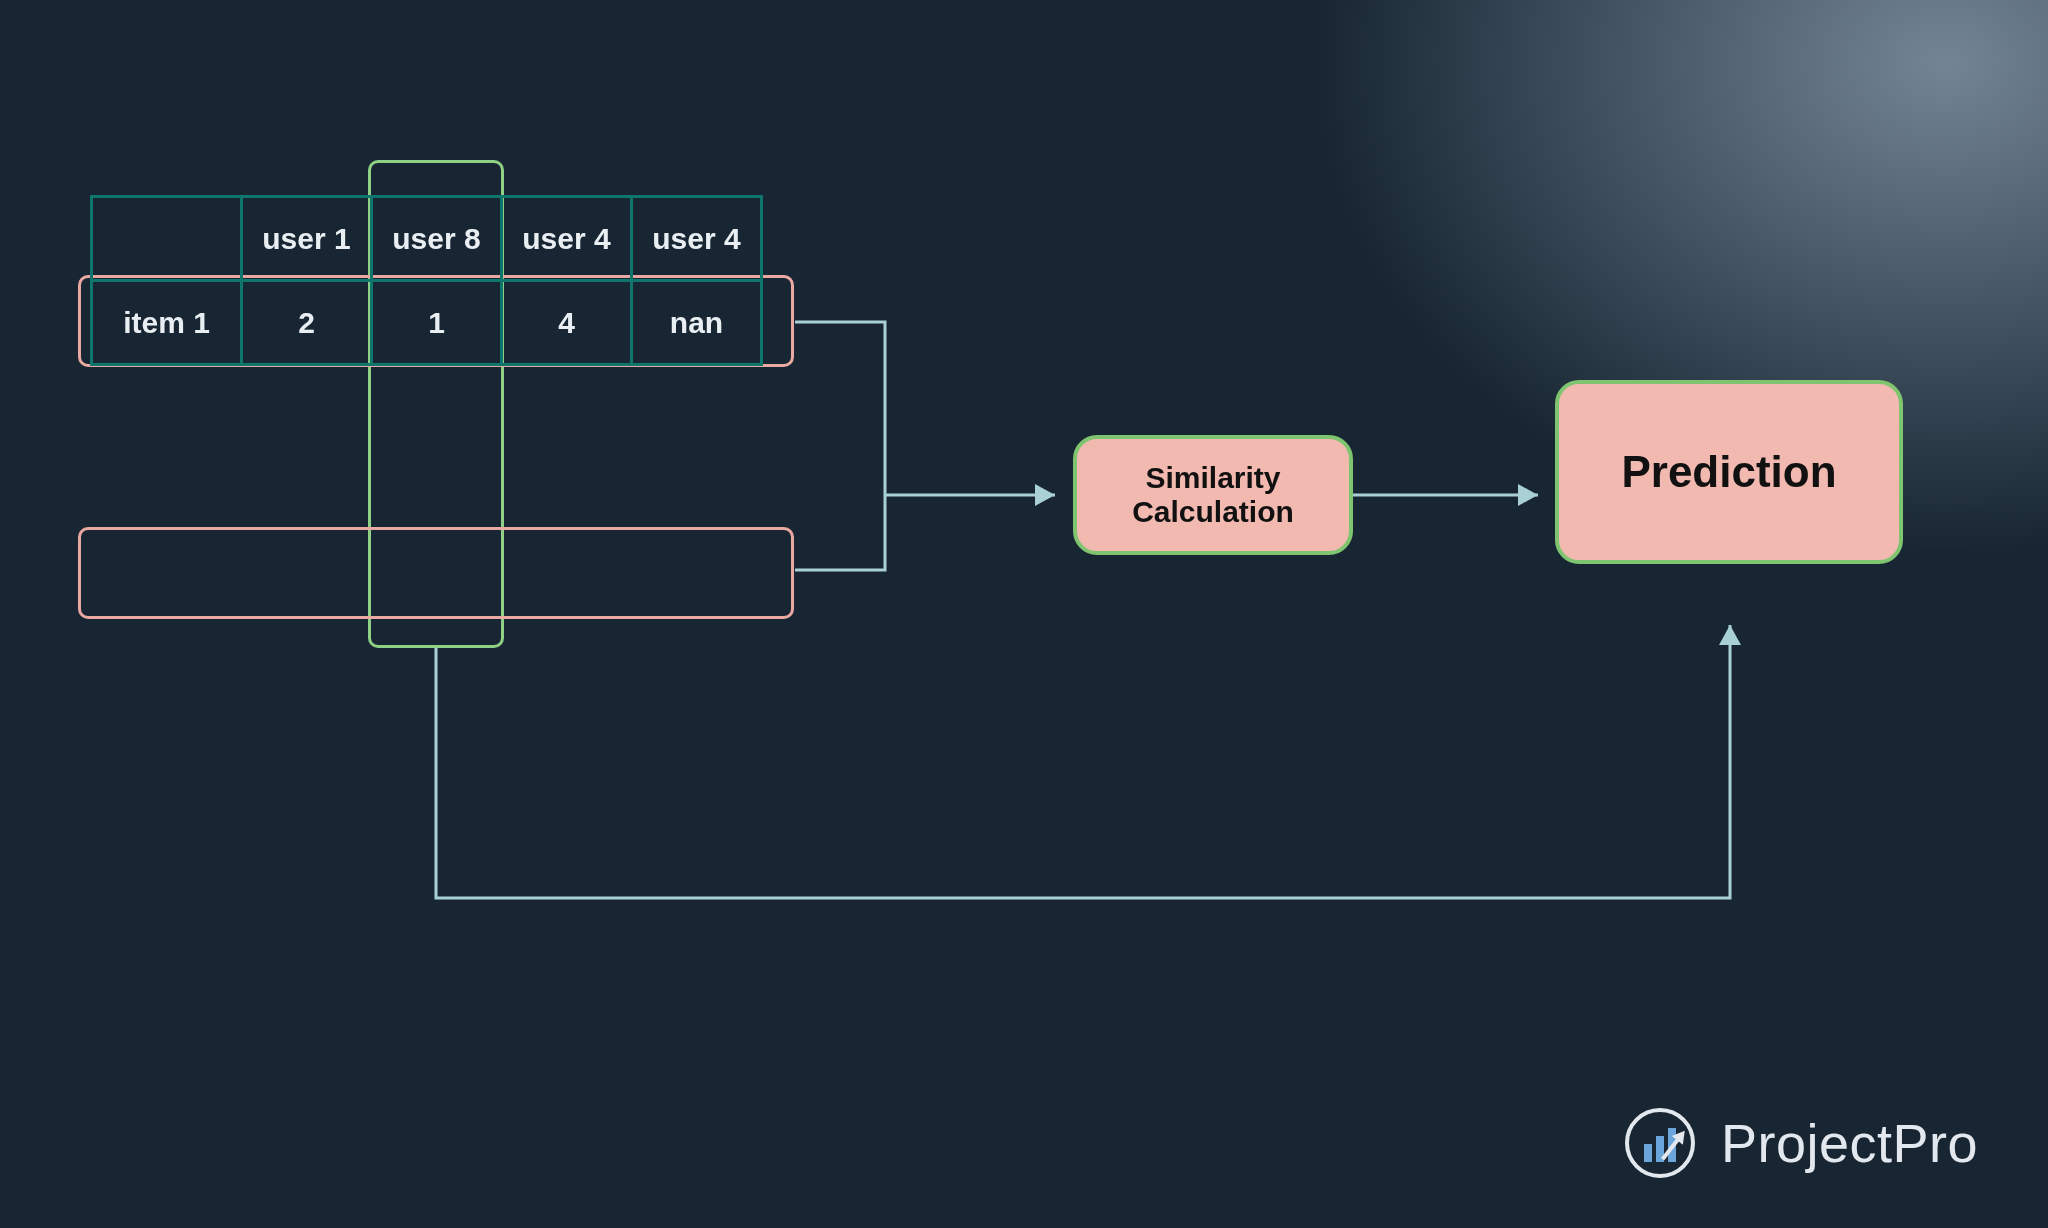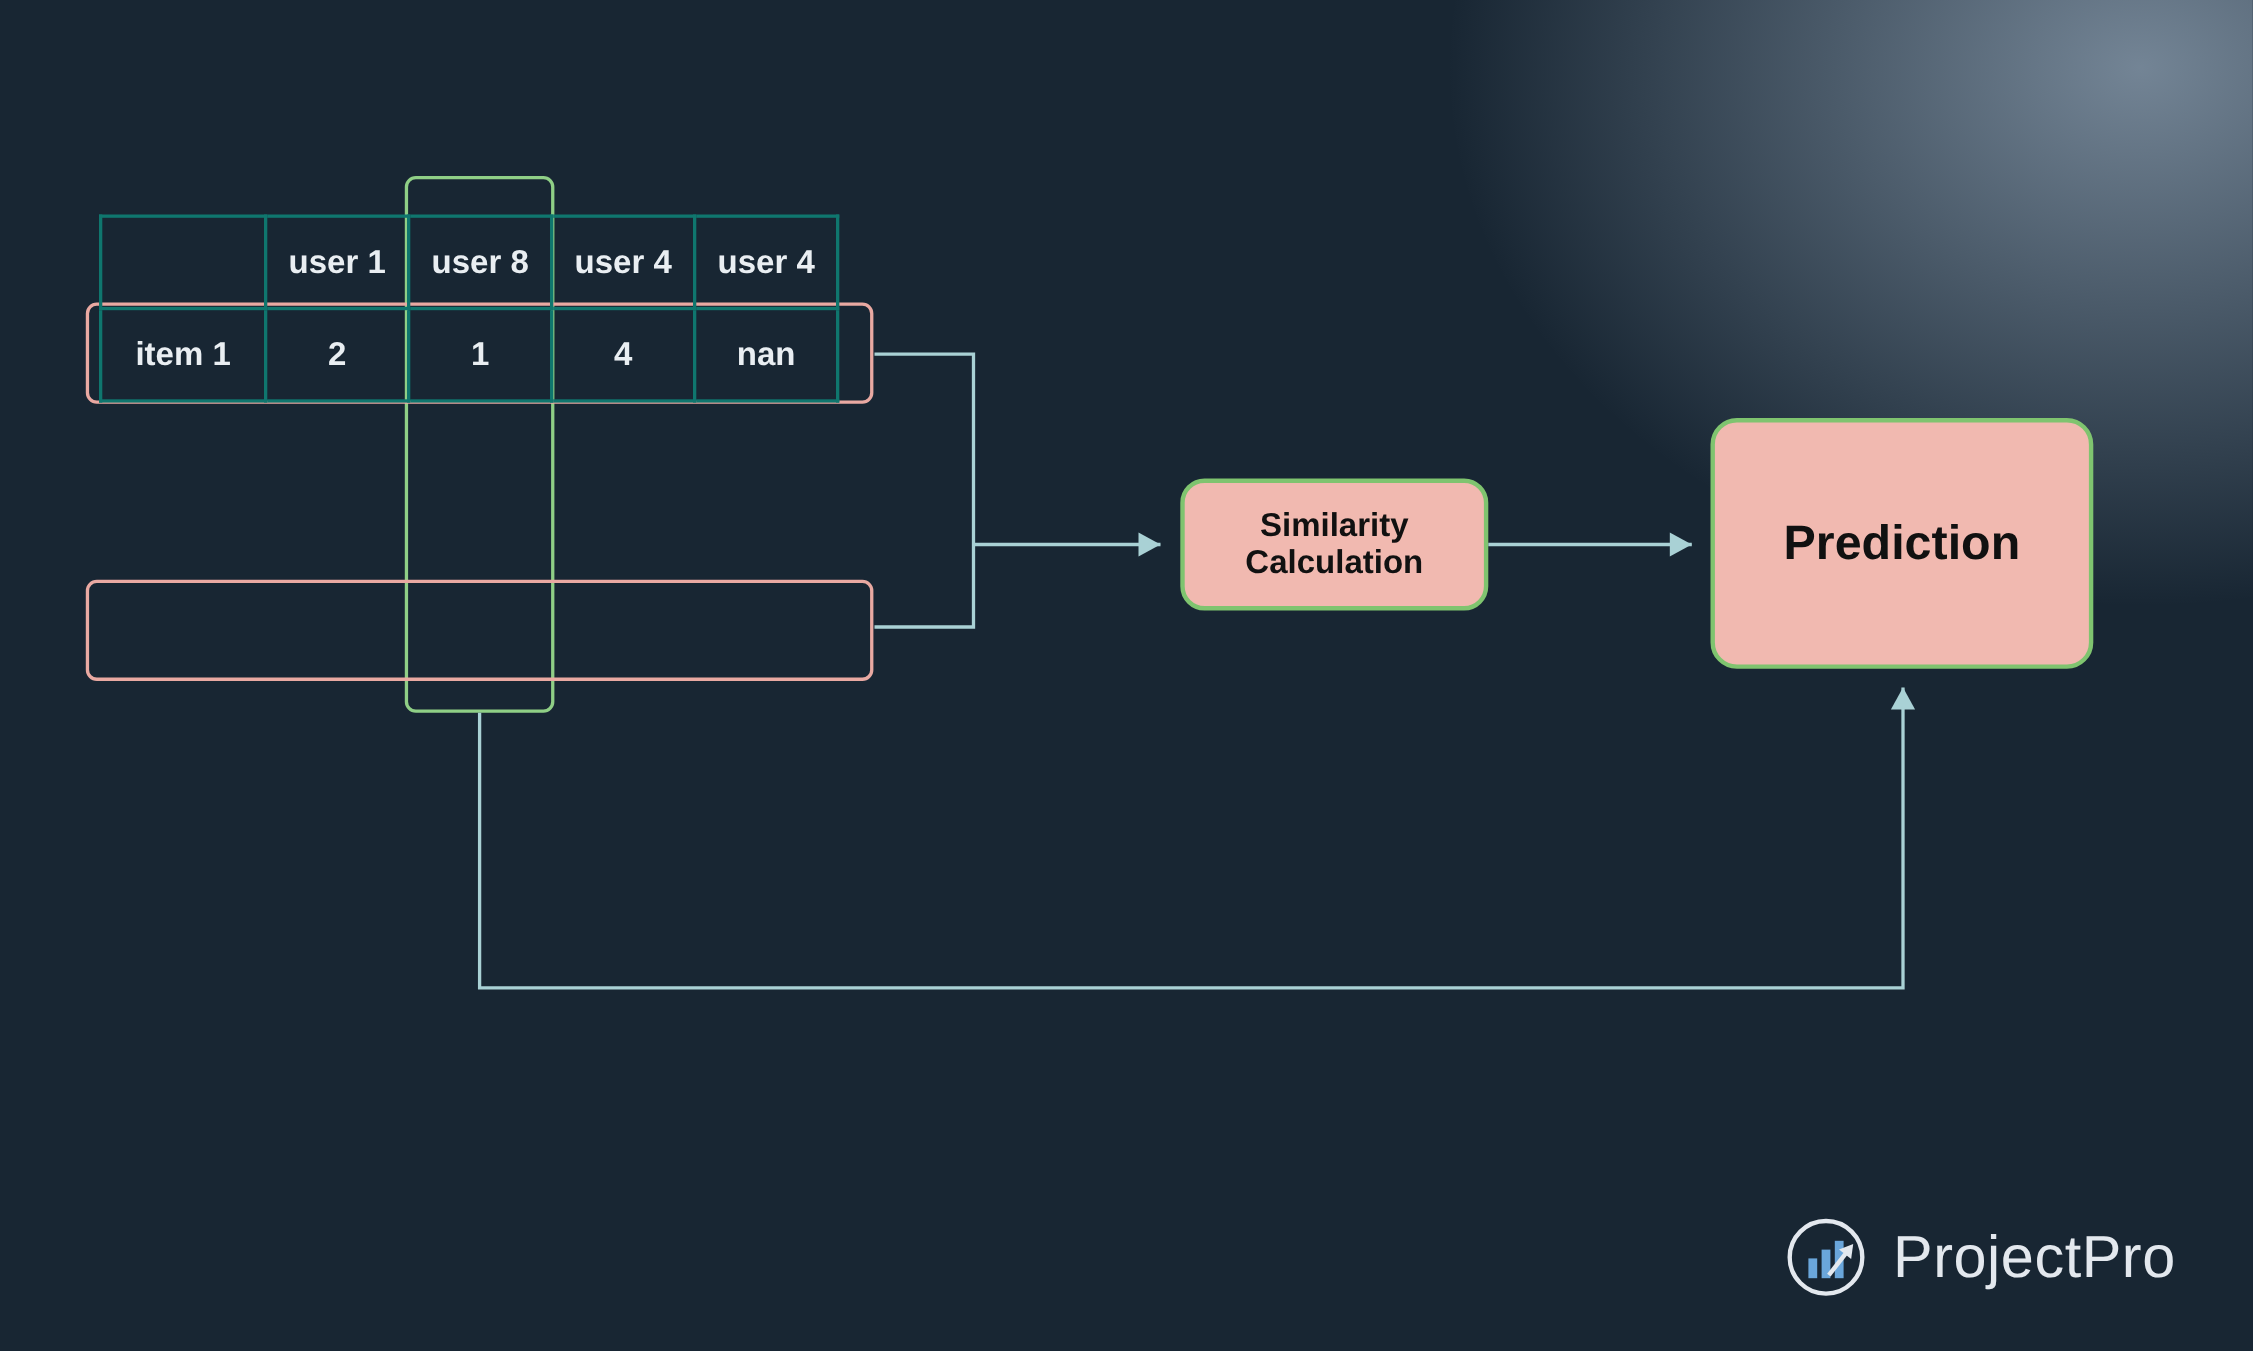--- a/index.html
+++ b/index.html
@@ -48,22 +48,22 @@
     background: #f1b9b0;
     border: 4px solid #7fc46f;
     border-radius: 24px;
     display: flex;
     align-items: center;
     justify-content: center;
     text-align: center;
     color: #111;
     font-weight: 800;
   }
-  .node-sim  { left: 1073px; top: 435px; width: 280px; height: 120px; font-size: 30px; line-height: 1.15; border-radius: 22px; }
-  .node-pred { left: 1555px; top: 380px; width: 348px; height: 228px; font-size: 44px; }
+  .node-sim  { left: 1073px; top: 435px; width: 280px; height: 120px; font-size: 30px; line-height: 1.15; }
+  .node-pred { left: 1555px; top: 380px; width: 348px; height: 184px; font-size: 44px; }
 
   
   svg.arrows {
     position: absolute;
     left: 0; top: 0;
     width: 2048px; height: 1228px;
     pointer-events: none;
     overflow: visible;
   }
   .stroke { stroke: #a9d1d5; stroke-width: 3; fill: none; }

